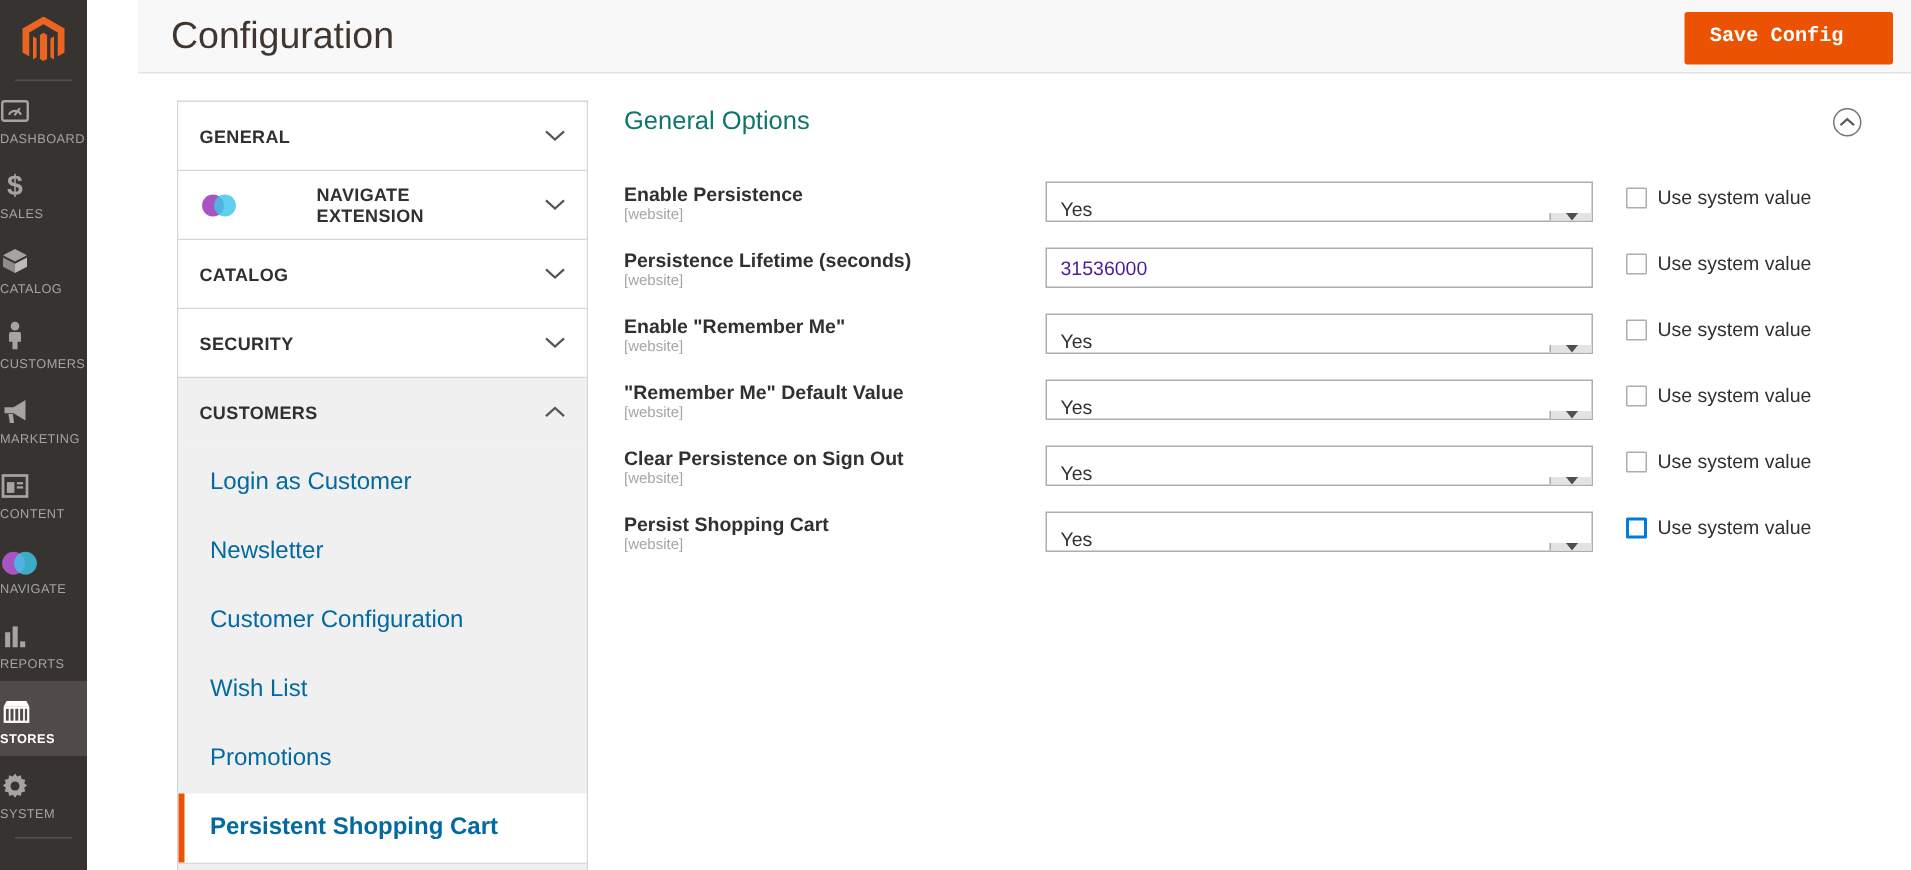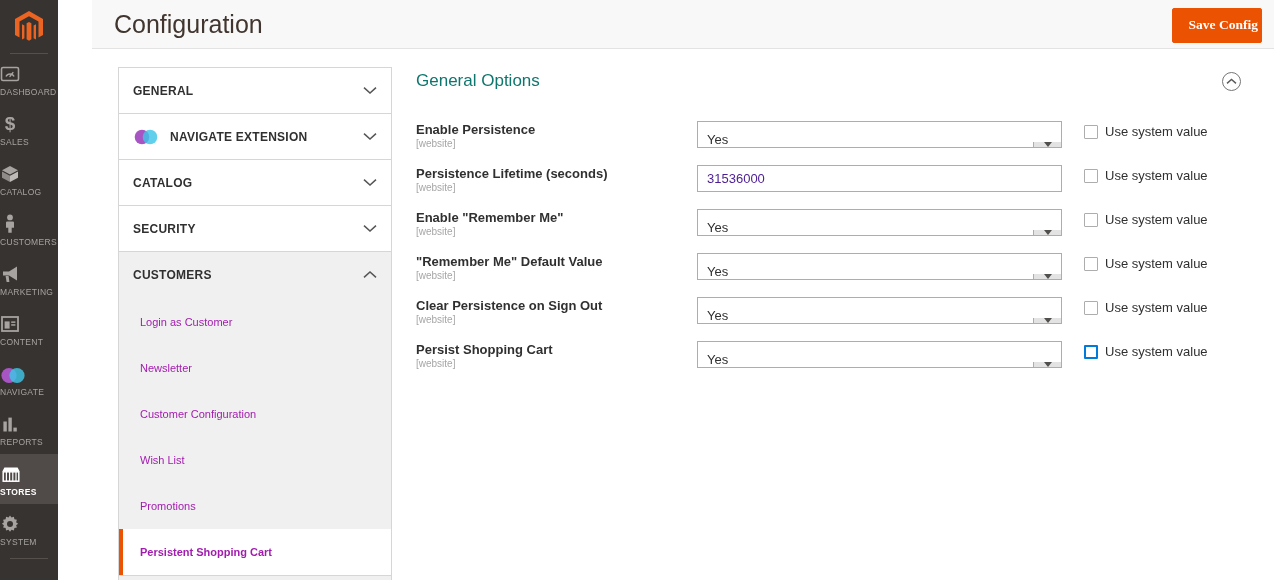--- a/index.html
+++ b/index.html
@@ -71,24 +71,24 @@
   .pagetitle {
     font-size: 25px; font-weight: normal; color: #41362f;
     line-height: 1;
   }
   .btn-save {
     position: absolute; right: 12px; top: 8px;
     background: #eb5202;
     border: 1px solid #eb5202;
     color: #ffffff;
     font-size: 13.5px; font-weight: bold;
-    padding: 9px 3px 10px 16px;
+    padding: 9px 32px 10px 16px;
     border-radius: 2px;
     cursor: pointer;
-    font-family: Liberation Serif, serif;
+    font-family: Liberation Mono, monospace;
     line-height: 1;
   }
 
   .body-row { display: flex; height: 531px; }
 
   
   .configcol {
     width: 302px;
     flex: 0 0 302px;
     padding: 18px 0 0 26px;
@@ -100,37 +100,38 @@
     background: #ffffff;
     width: 274px;
   }
   .acc-item { border-bottom: 1px solid #d6d6d6; }
   .acc-head {
     height: 45px;
     display: flex; align-items: center;
     padding: 0 14px 0 14px;
     cursor: pointer;
     background: #ffffff;
+    gap: 41px;
   }
   .acc-head.open { background: #f0f0f0; }
   .acc-title {
     font-size: 12px; font-weight: bold; letter-spacing: .25px;
     color: #303030; text-transform: uppercase;
     flex: 1 1 auto;
   }
   .nav-ext-icon { margin-right: 11px; display:block; }
   .chev { flex: 0 0 auto; color: #555; display: block; }
 
   .submenu { background: #f0f0f0; padding: 2px 0 0 0; }
   .sub-item {
     height: 46px;
     display: flex; align-items: center;
     padding-left: 17px;
-    font-size: 11px;
-    color: #a21caf;
+    font-size: 16px;
+    color: #0369a1;
     cursor: pointer;
     border-left: 4px solid transparent;
   }
   .sub-item.active {
     background: #ffffff;
     border-left: 4px solid #eb5202;
     font-weight: bold;
   }
   .acc-tail {
     height: 11px; background: #f0f0f0;

